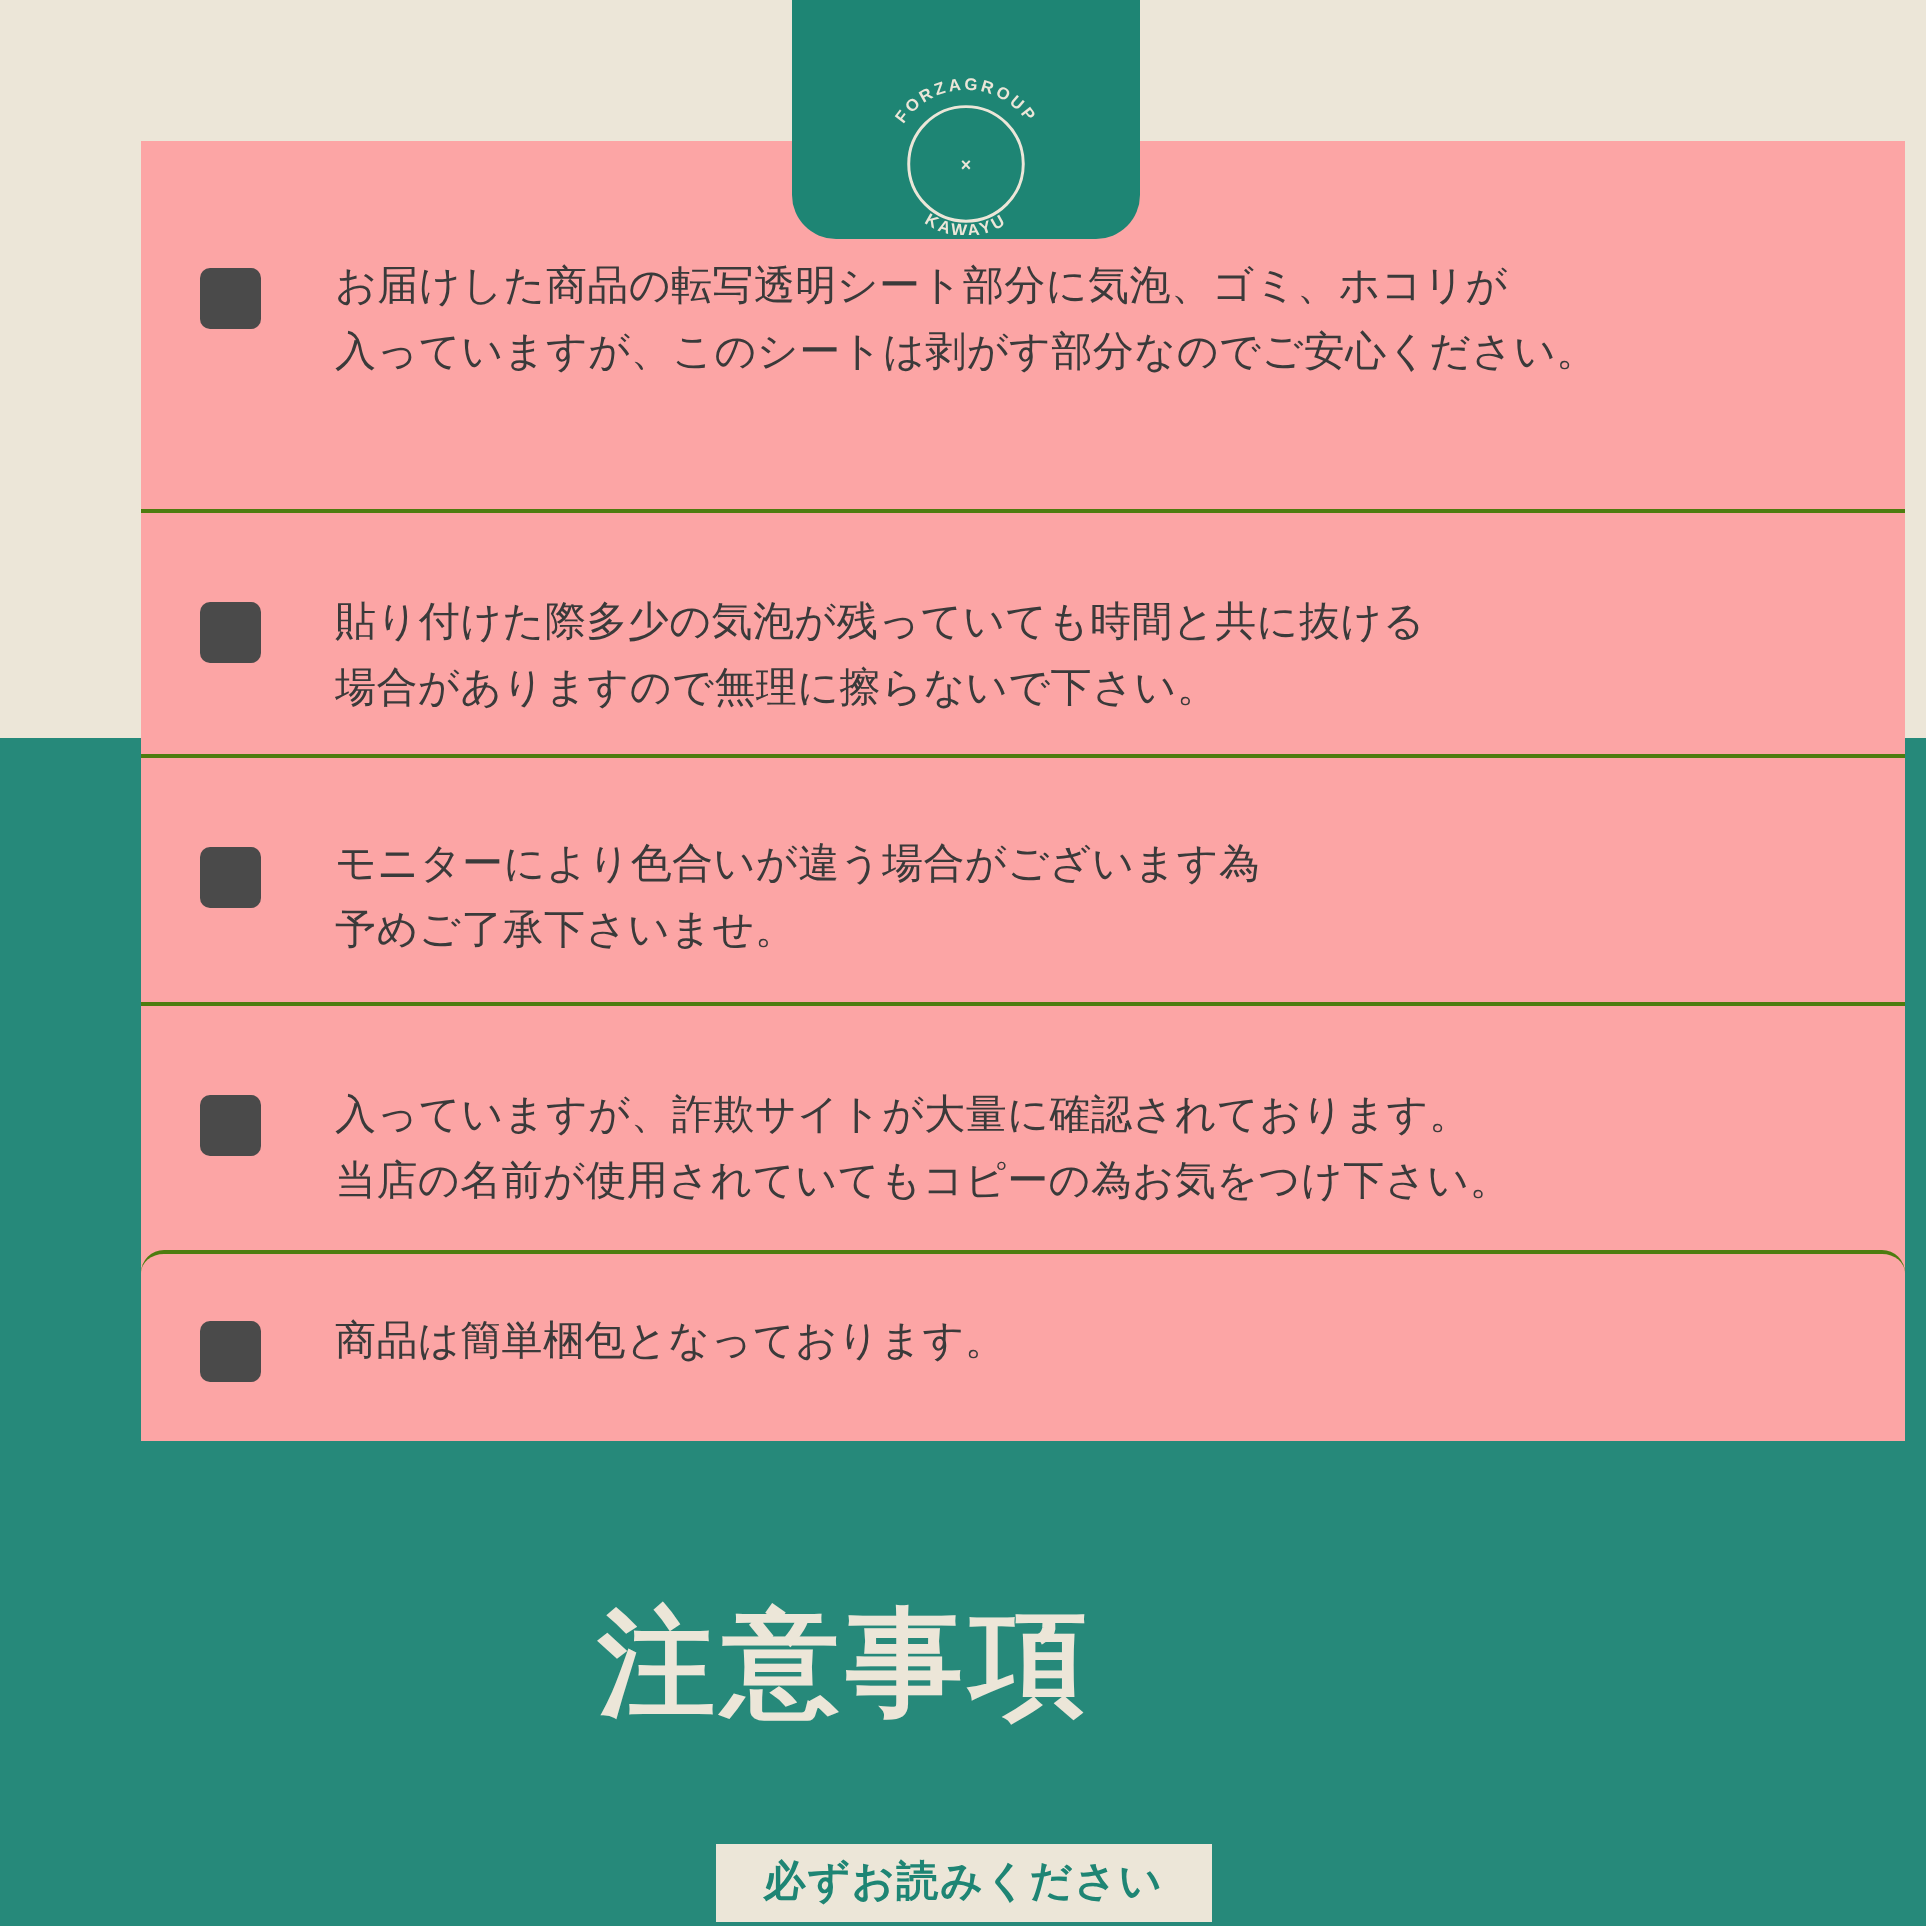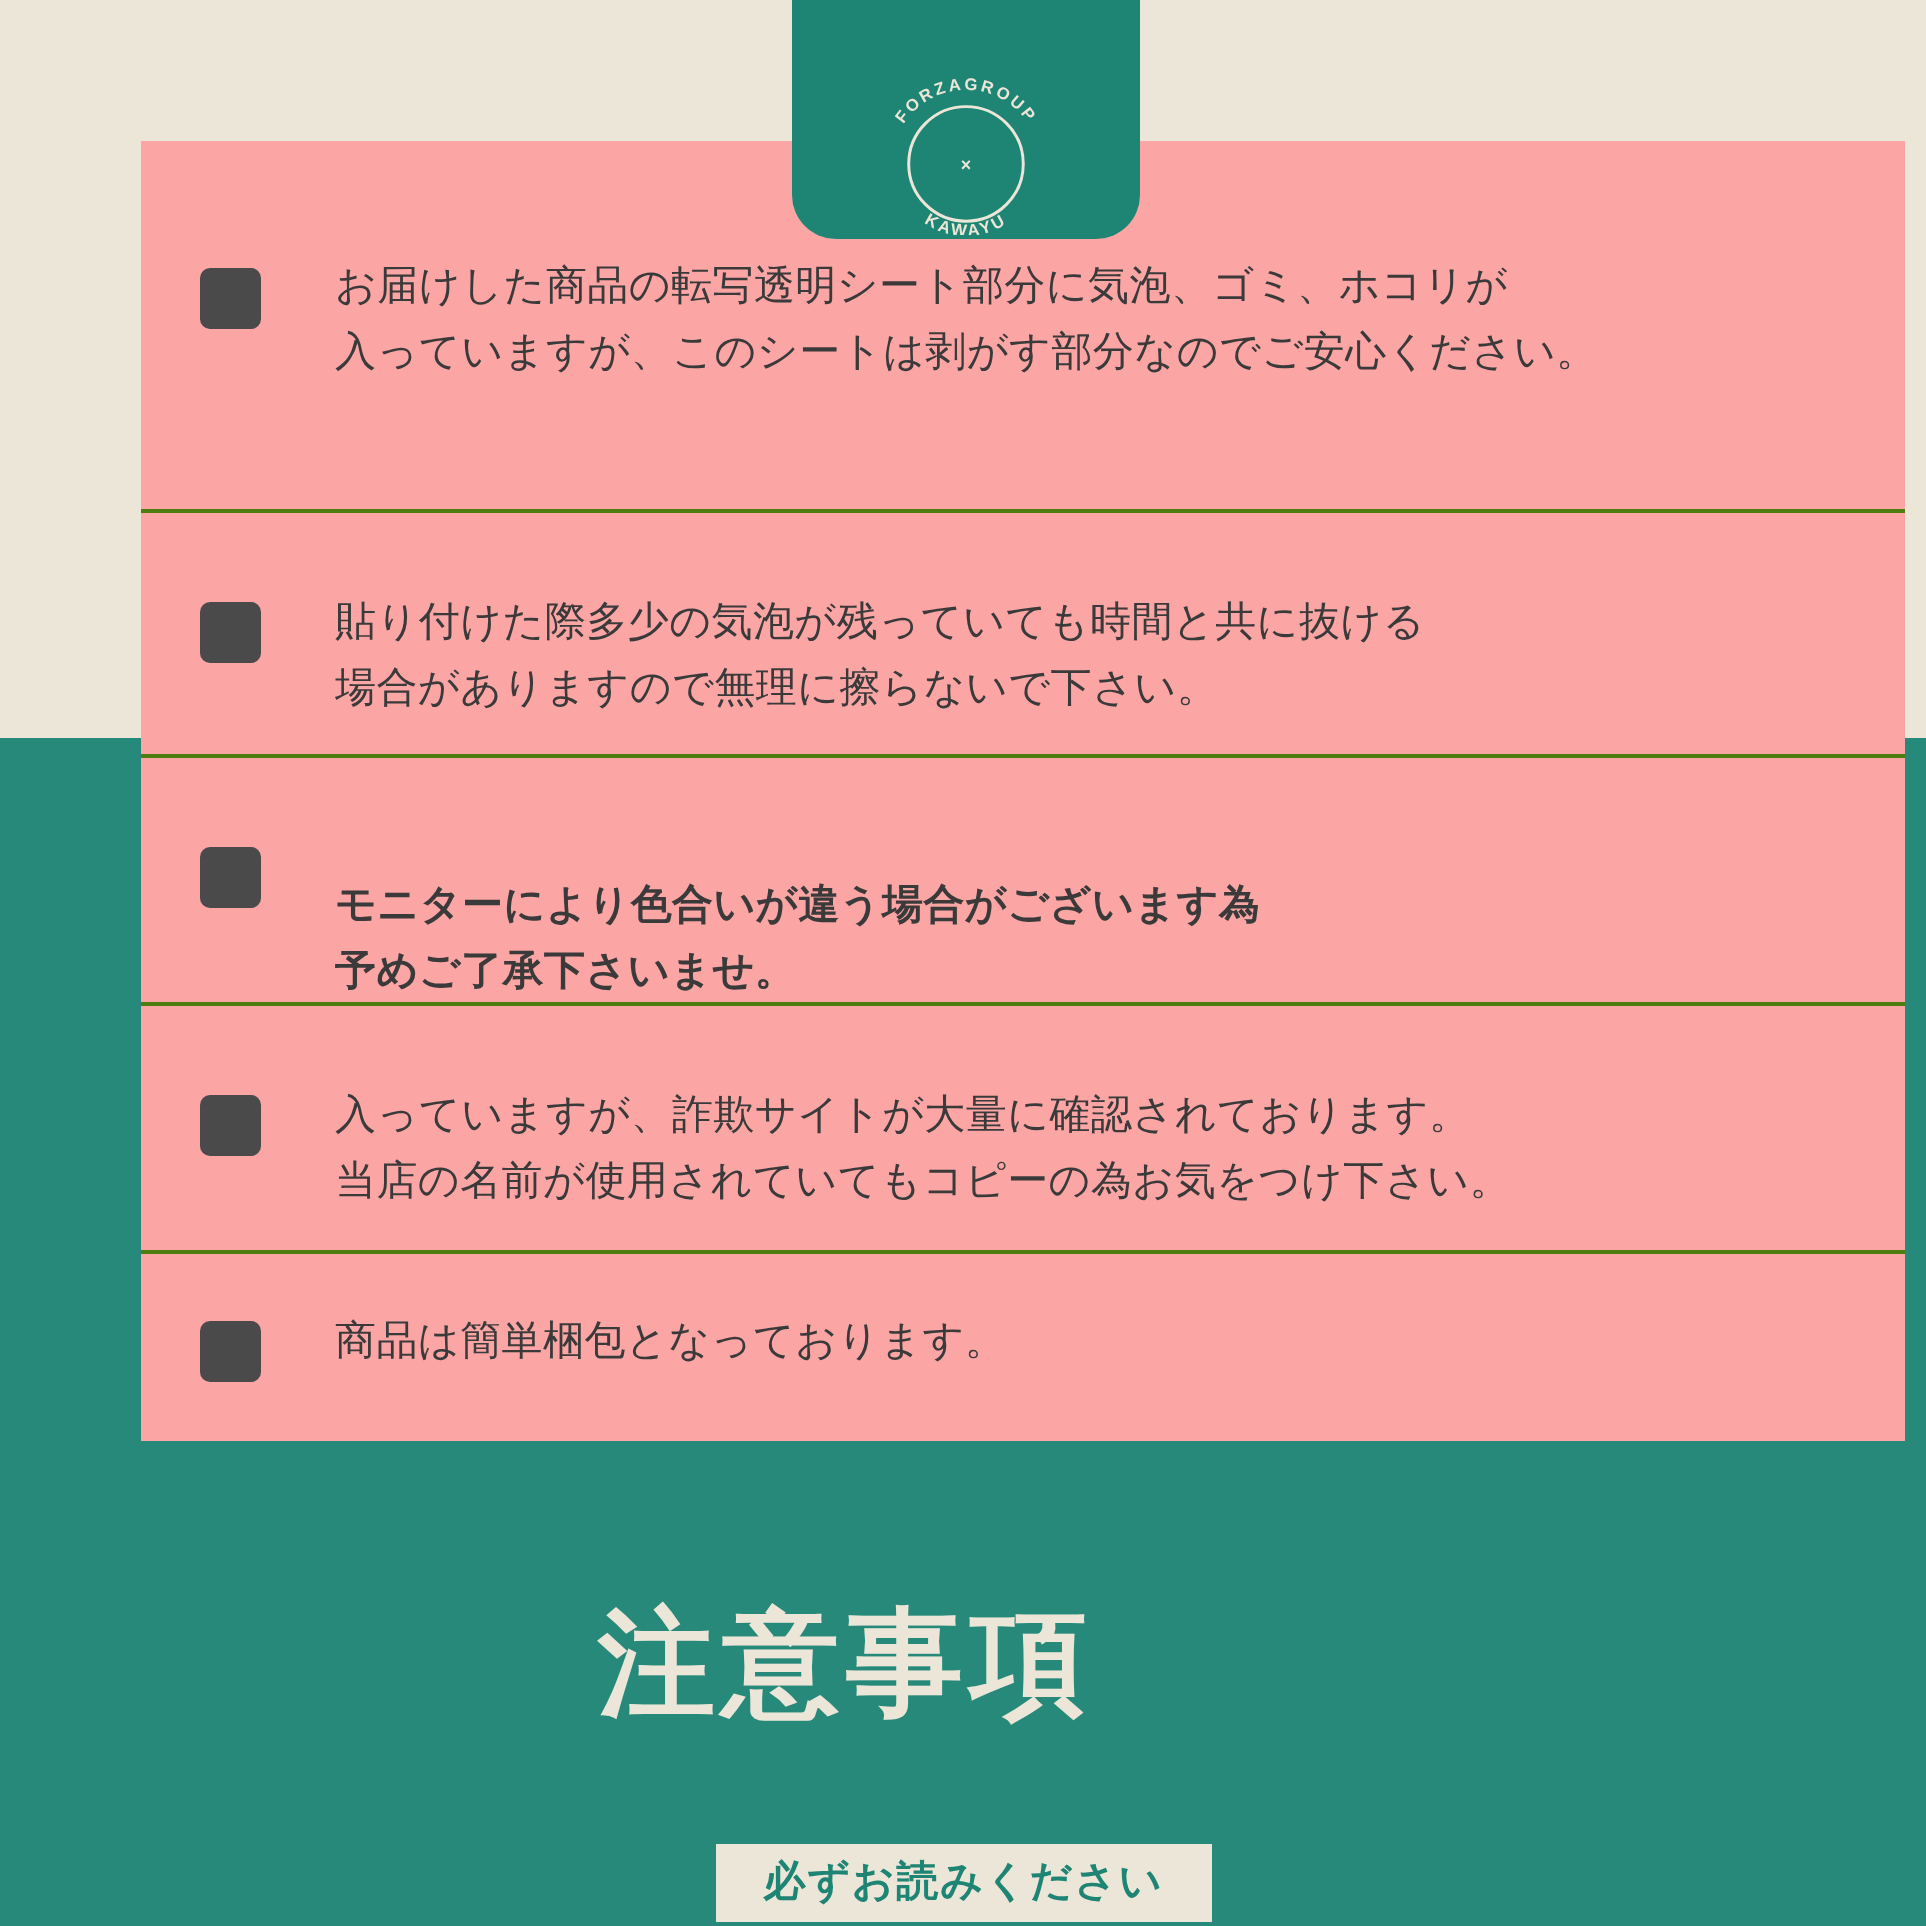--- a/index.html
+++ b/index.html
@@ -93,27 +93,27 @@
   .r1 { height: 368px; }
   .r1 .bullet { top: 127px; }
   .r1 .row-text { padding-top: 111px; }
 
   .r2 { height: 245px; }
   .r2 .bullet { top: 89px; }
   .r2 .row-text { padding-top: 75px; }
 
   .r3 { height: 248px; }
   .r3 .bullet { top: 89px; }
-  .r3 .row-text { padding-top: 113px; font-weight: bold; }
+  .r3 .row-text { padding-top: 72px; }
 
   .r4 { height: 248px; }
   .r4 .bullet { top: 89px; }
   .r4 .row-text { padding-top: 75px; }
 
-  .r5 { height: 191px; }
+  .r5 { height: 191px; border-radius: 23px; }
   .r5 .bullet { top: 67px; }
   .r5 .row-text { padding-top: 53px; }
 
   
   .title {
     position: absolute;
     left: 0;
     top: 1604px;
     width: 1692px;
     text-align: center;

